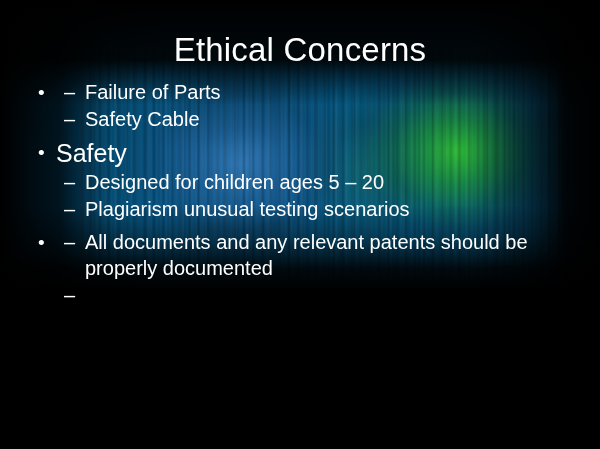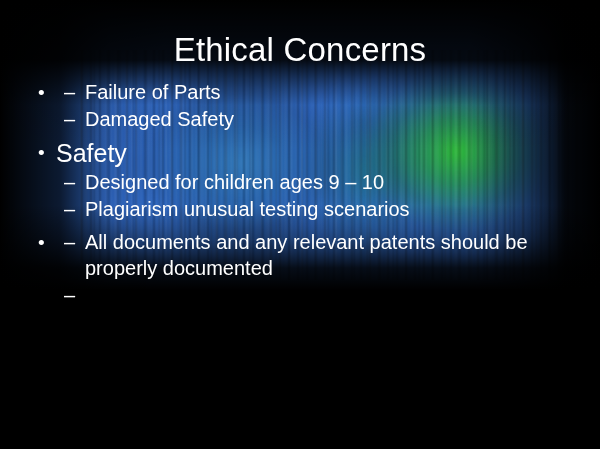--- a/index.html
+++ b/index.html
@@ -9,21 +9,21 @@
     background: #000000;
   }
   body {
     font-family: "Liberation Sans", sans-serif;
   }
 
   #slide {
     position: relative;
     width: 600px;
     height: 388px;
-    background: #3b82f6;
+    background: #0369a1;
     overflow: hidden;
   }
 
   
   .bg-layer {
     position: absolute;
     pointer-events: none;
   }
 
   
@@ -232,32 +232,32 @@
 
       <div class="lvl1">
         <span class="marker">•</span>
       </div>
       <div class="lvl2">
         <span class="marker">–</span>
         <span class="txt">Failure of Parts</span>
       </div>
       <div class="lvl2">
         <span class="marker">–</span>
-        <span class="txt">Damaged Safety</span>
+        <span class="txt">Safety Cable</span>
       </div>
 
       <div class="gap-small"></div>
 
       <div class="lvl1">
         <span class="marker">•</span>
         <span>Safety</span>
       </div>
       <div class="lvl2">
         <span class="marker">–</span>
-        <span class="txt">Designed for children ages 9 – 10</span>
+        <span class="txt">Designed for children ages 5 – 20</span>
       </div>
       <div class="lvl2">
         <span class="marker">–</span>
         <span class="txt">Plagiarism unusual testing scenarios</span>
       </div>
 
       <div class="gap-small"></div>
 
       <div class="lvl1">
         <span class="marker">•</span>

